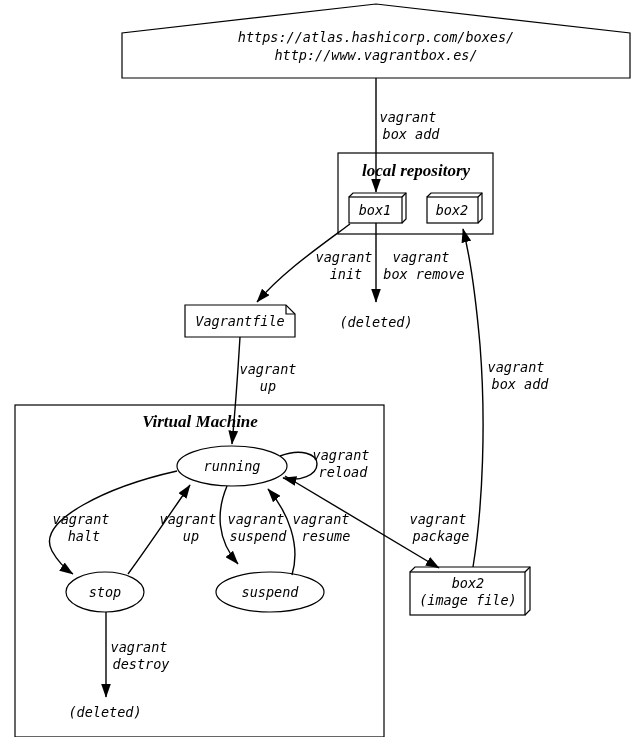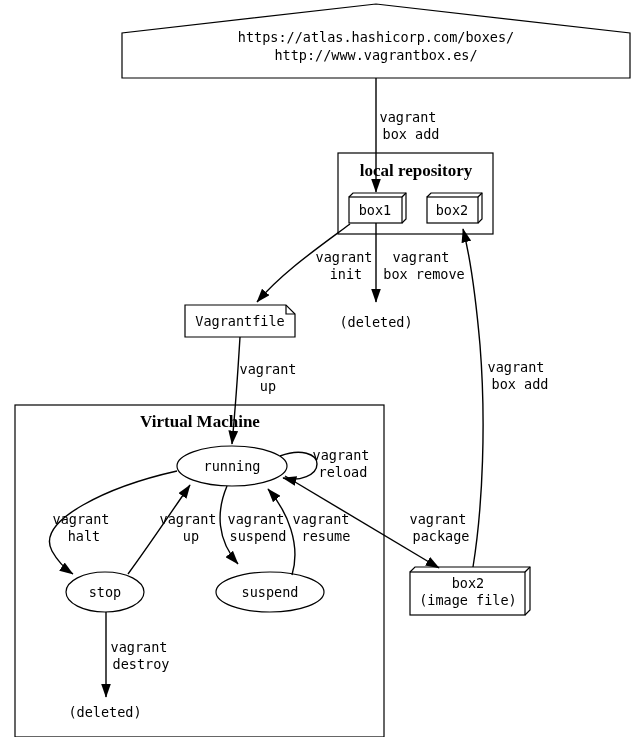--- a/index.html
+++ b/index.html
@@ -1,17 +1,17 @@
 <!DOCTYPE html>
 <html><head>
 <meta charset="utf-8">
 <style>
   html,body{margin:0;padding:0;background:#ffffff;}
   .canvas{position:relative;width:635px;height:737px;background:#ffffff;overflow:hidden;
-          font-family:"DejaVu Sans Mono",monospace;}
+          font-family:"DejaVu Sans Mono",monospace;font-style:italic;}
   svg{position:absolute;left:0;top:0;}
   .shape{fill:none;stroke:#000;stroke-width:1.2;}
   .edge{fill:none;stroke:#000;stroke-width:1.4;}
   text.mono{font-family:"DejaVu Sans Mono",monospace;font-size:13.5px;fill:#000;}
   text.serif{font-family:"Liberation Serif","DejaVu Serif",serif;font-size:17px;font-weight:bold;fill:#000;}
 </style>
 </head>
 <body>
 
 <div class="canvas">

